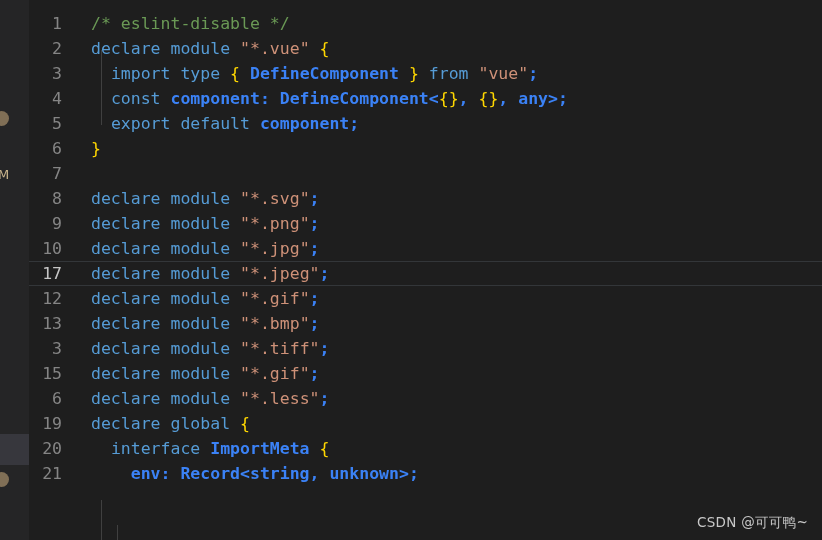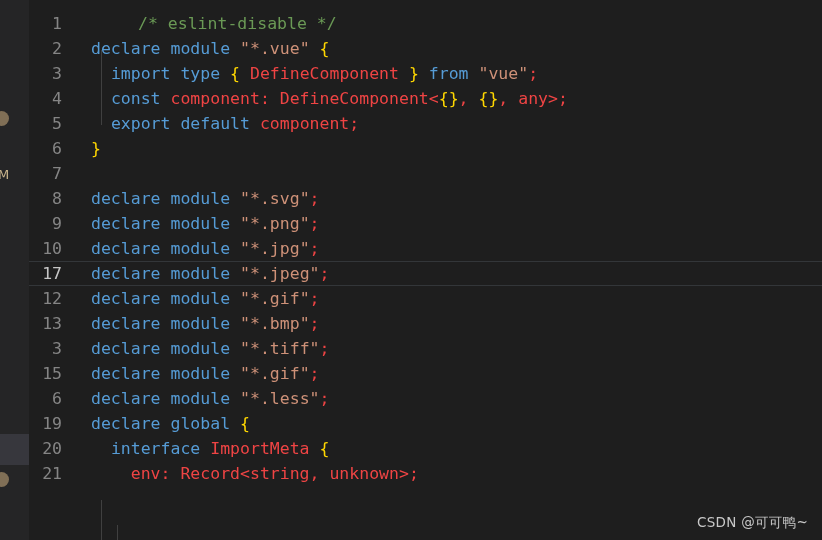--- a/index.html
+++ b/index.html
@@ -110,24 +110,24 @@
 
   
   .guide {
     position: absolute;
     width: 1px;
     background: #404040;
     z-index: 0;
   }
 
   
-  .t-comment  { color: #6a9955; margin-left: 47px; }
+  .t-comment  { color: #6a9955; }
   .t-keyword  { color: #569cd6; }
   .t-string   { color: #ce9178; }
-  .t-plain    { color: #ef4444; }
+  .t-plain    { color: #3b82f6; font-weight: bold; }
   .t-brace1   { color: #ffd700; }
 
   
   .watermark {
     position: absolute;
     right: 14px;
     bottom: 8px;
     font-family: "DejaVu Sans", "Liberation Sans", sans-serif;
     font-size: 13.5px;
     color: #c8c8c8;

